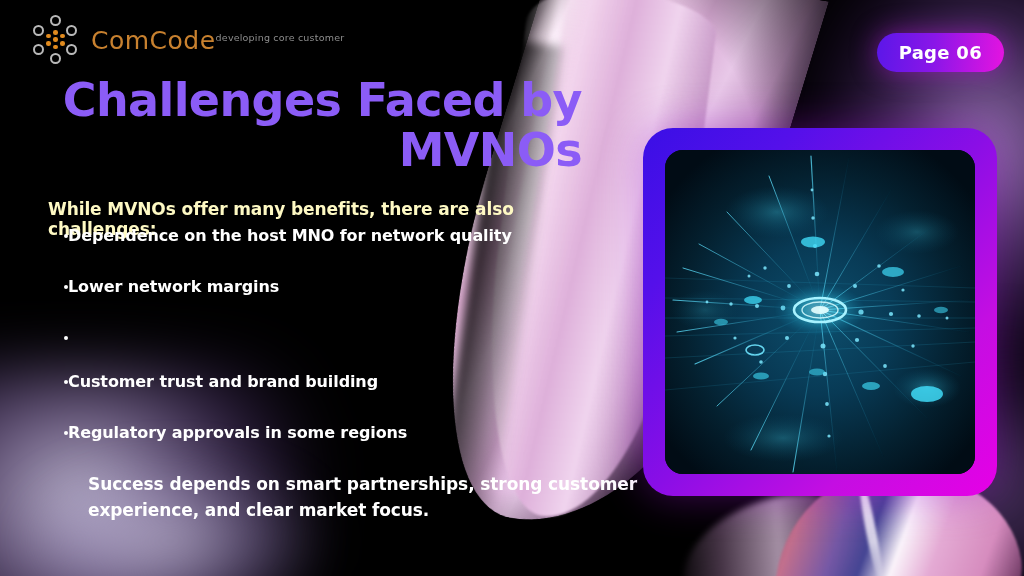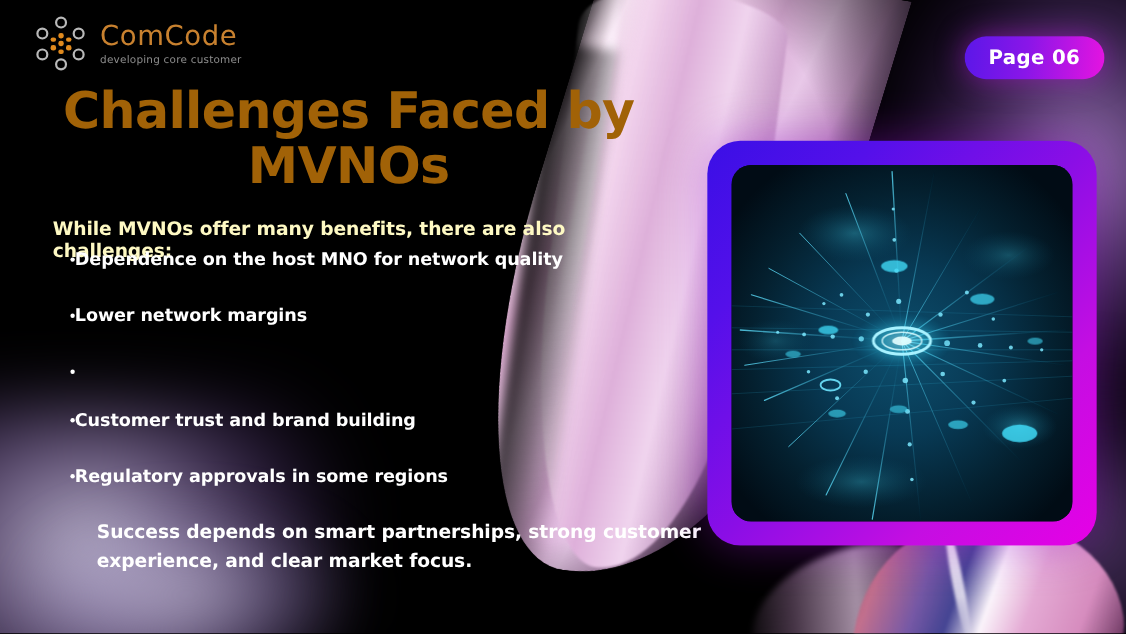--- a/index.html
+++ b/index.html
@@ -182,21 +182,21 @@
   .logo { position:absolute; left:30px; top:14px; display:flex; align-items:center; gap:9px; }
   .logo-mark { position:relative; width:52px; height:52px; }
   .logo-mark .ring {
     position:absolute; width:11px; height:11px;
     border:2px solid #b9b9b9; border-radius:50%;
   }
   .logo-mark .dot {
     position:absolute; width:4.5px; height:4.5px;
     background:#e08a1e; border-radius:50%;
   }
-  .logo-text { display:flex; flex-direction:column; line-height:1; }
+  .logo-text { display:flex; flex-direction:row; line-height:1; }
   .logo-name {
     font-size:25px; letter-spacing:0.5px; font-weight:400;
     color:#c8812f; font-family:"DejaVu Sans", sans-serif;
   }
   .logo-tag {
     font-size:9.5px; letter-spacing:0.2px; color:#8d8d8d;
     margin-top:5px; font-family:"DejaVu Sans", sans-serif;
   }
 
   
@@ -205,22 +205,22 @@
     padding:9px 22px; border-radius:22px;
     background:linear-gradient(95deg,#5b17e8 0%,#8a16e8 45%,#e514e0 100%);
     color:#ffffff; font-size:18px; font-weight:bold;
     letter-spacing:0.3px; font-family:"DejaVu Sans", sans-serif;
     box-shadow:0 0 26px rgba(180,20,220,0.55);
   }
 
   
   .title {
     position:absolute; left:52px; top:76px; width:530px;
-    color:#a16207; font-size:46px; font-weight:bold;
-    line-height:1.08; text-align:center; letter-spacing:-0.6px;
+    color:#8b5cf6; font-size:46px; font-weight:bold;
+    line-height:1.08; text-align:right; letter-spacing:-0.6px;
     font-family:"DejaVu Sans", sans-serif;
   }
 
   
   .intro {
     position:absolute; left:48px; top:199px; width:570px;
     color:#fef9c3; font-size:17px; font-weight:bold;
     letter-spacing:-0.1px; font-family:"DejaVu Sans", sans-serif;
   }
   .bullets {

